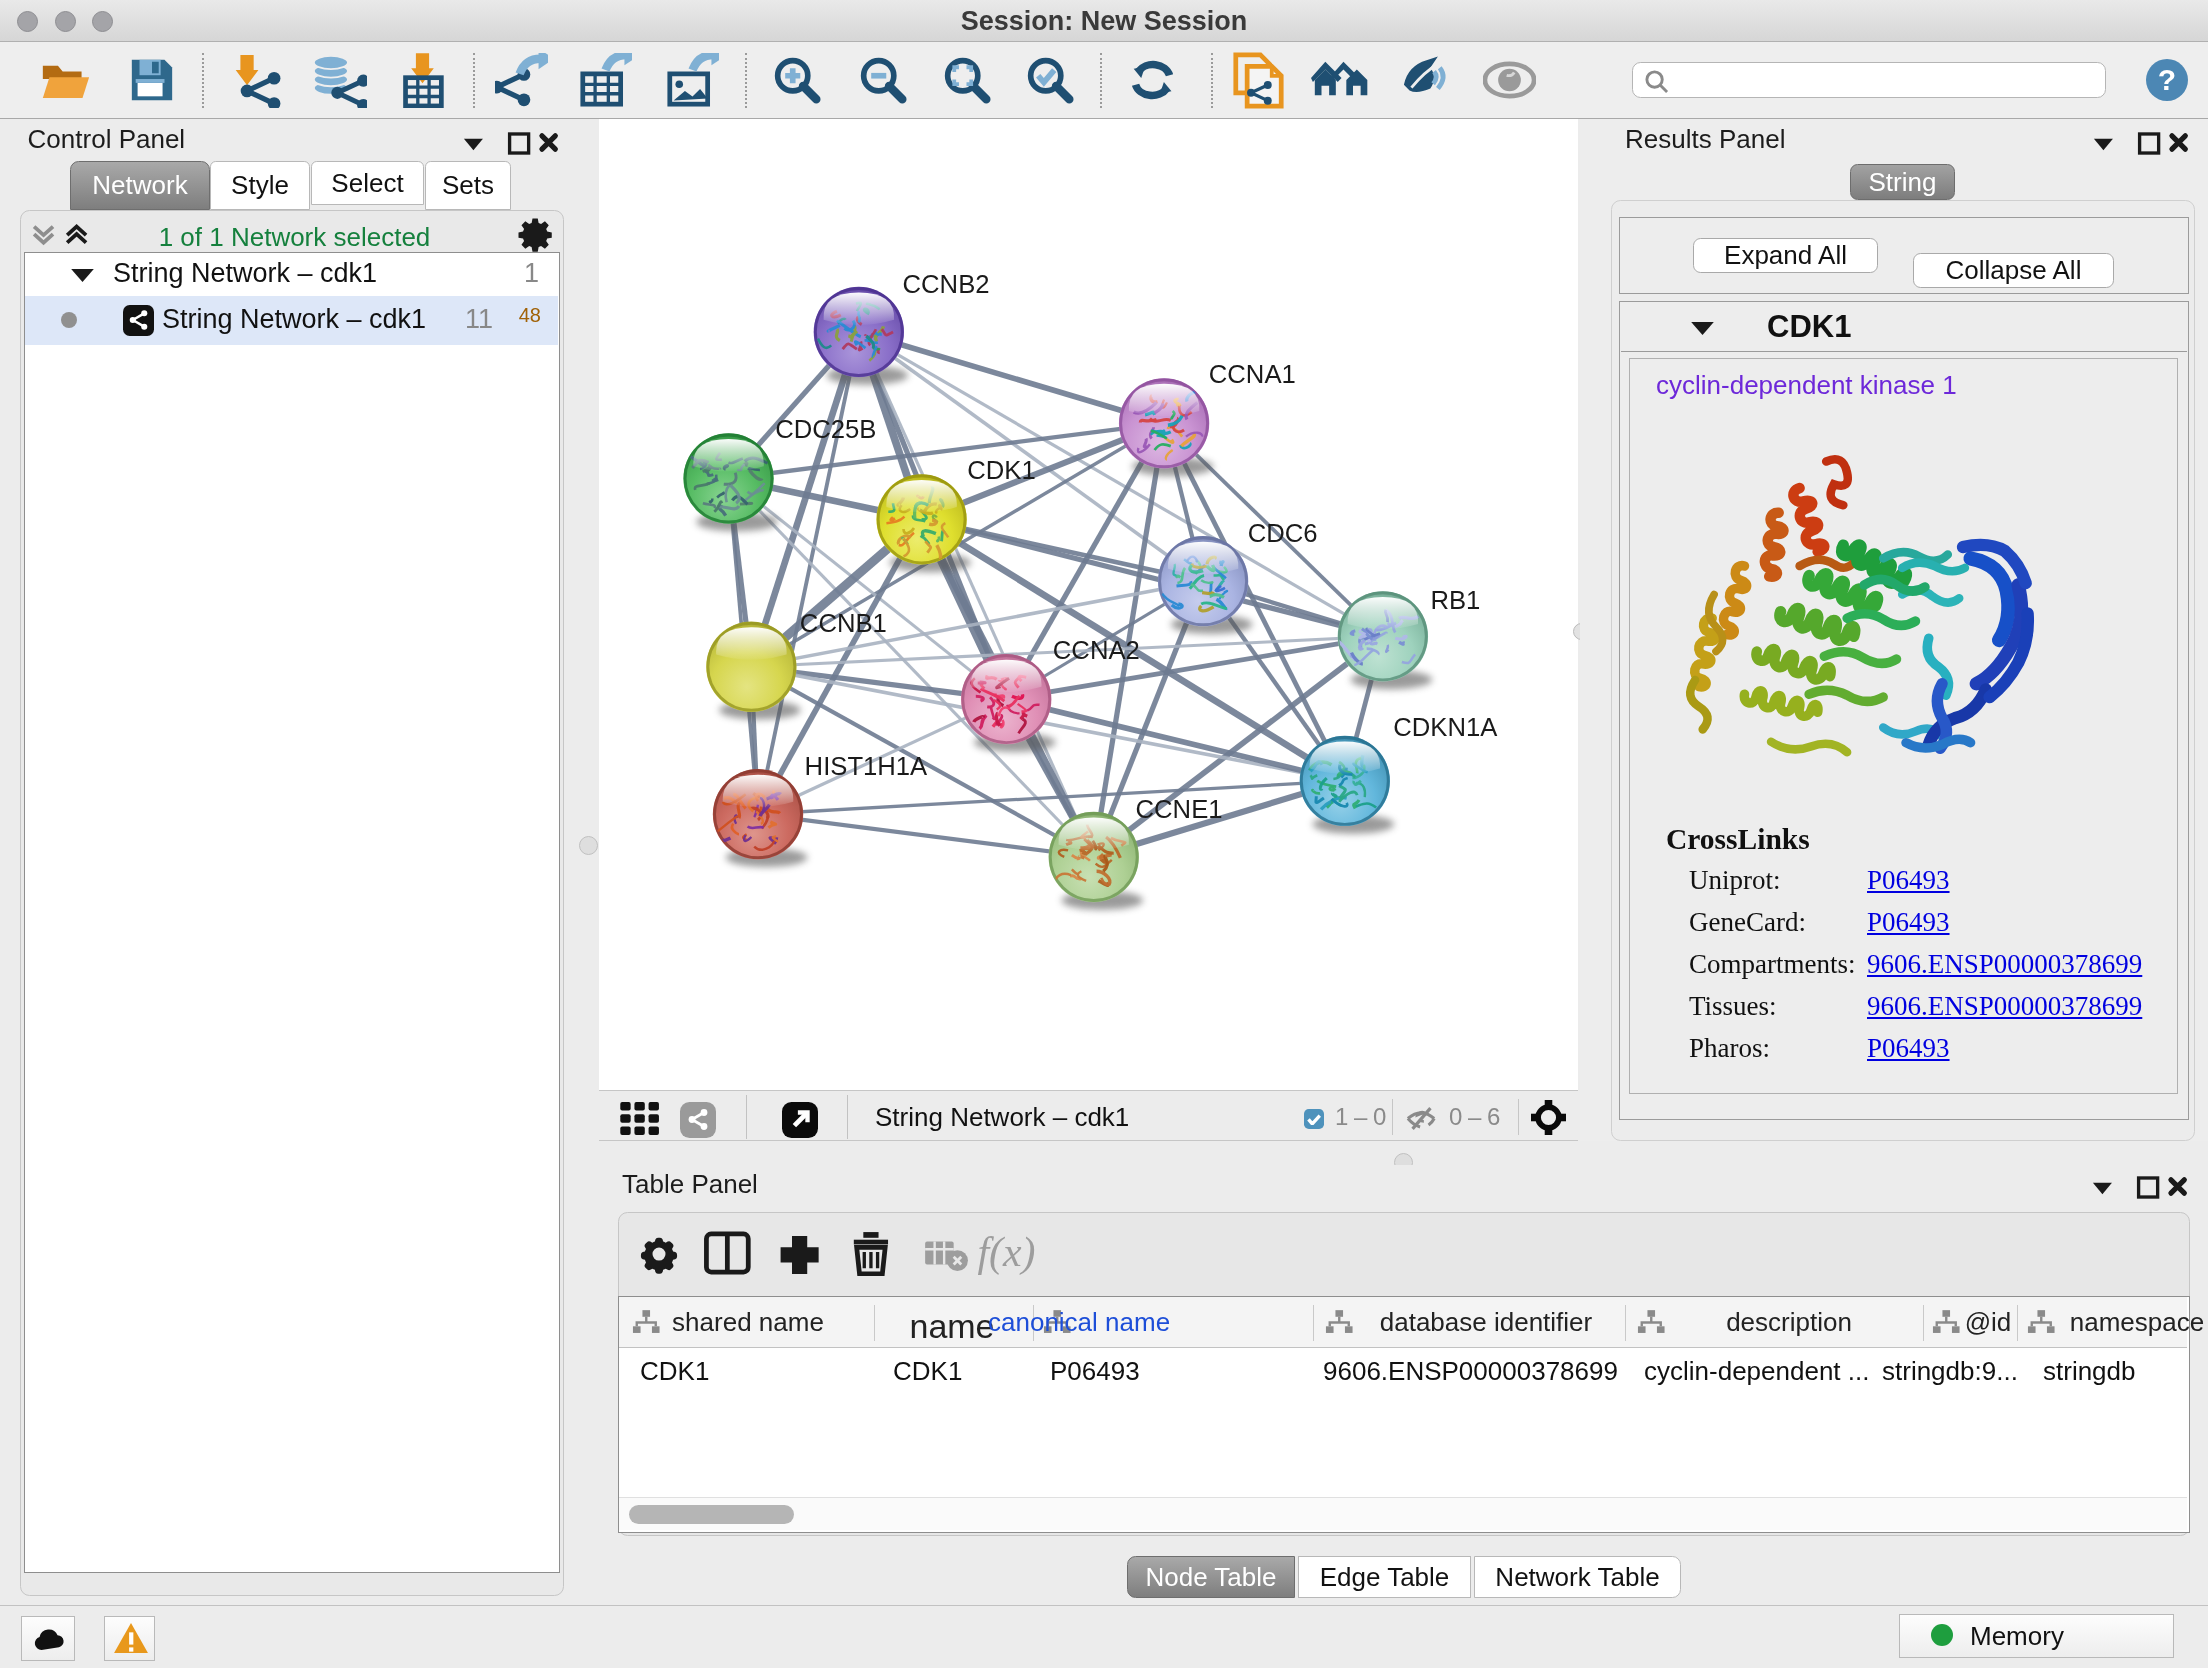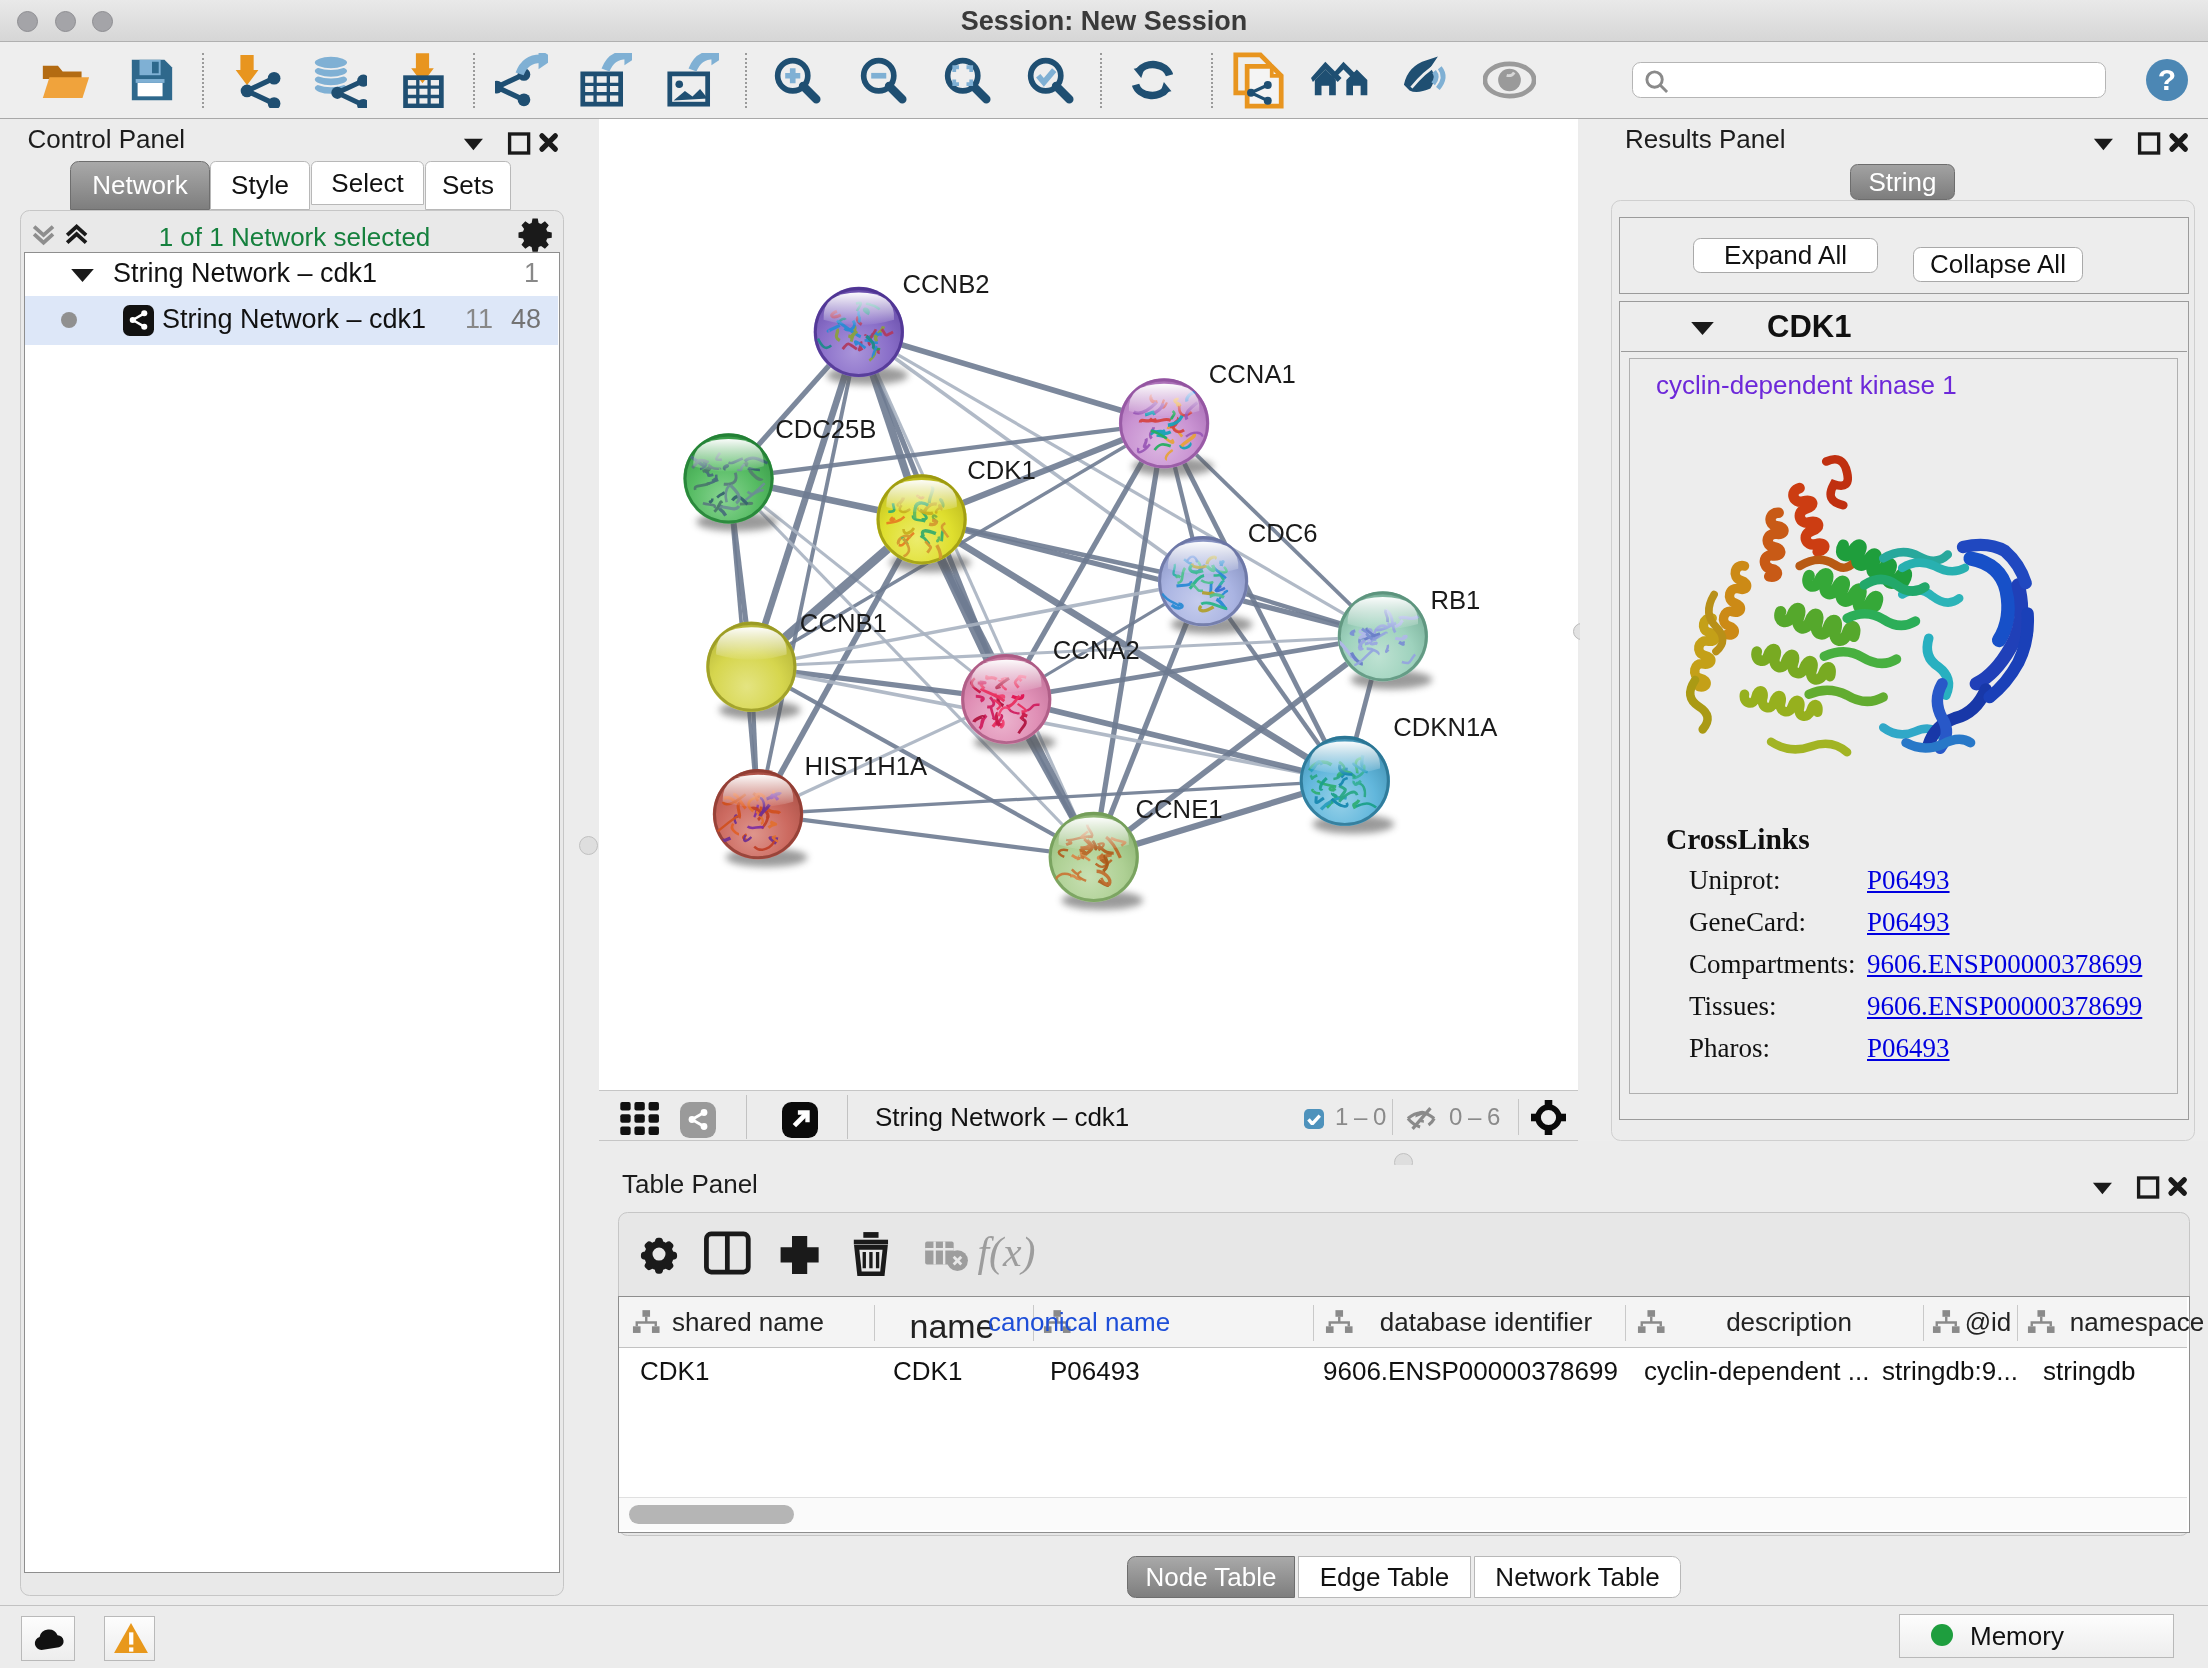--- a/index.html
+++ b/index.html
@@ -201,21 +201,21 @@
           <g fill="#fff">
               <circle cx="5" cy="11.5" r="3.2"></circle>
               <circle cx="17" cy="4.5" r="3.2"></circle>
               <circle cx="17" cy="18.5" r="3.2"></circle>
           <path d="M5 11.5 L17 4.5 M5 11.5 L17 18.5" stroke="#fff" stroke-width="2.6"></path>
             </g>
         </svg>
       </div>
       <div class="abs" style="left:137px;top:7.6px;font-size:27px;color:#111">String Network – cdk1</div>
       <div class="abs" style="left:0;top:7.6px;width:468px;text-align:right;font-size:27px;color:#888">11</div>
-      <div class="abs" style="left:0;top:7.6px;width:516px;text-align:right;font-size:27px;color:#737373">48</div>
+      <div class="abs" style="left:0;top:7.6px;width:516px;text-align:right;font-size:20px;color:#a16207">48</div>
     </div>
   </div>
 </div>
 
 <div class="abs" style="left:599px;top:119px;width:979px;height:1022px;background:#fff"></div>
 <svg width="979" height="971" viewBox="630 125 1029 1021" style="position:absolute;left:599px;top:119px">
 <defs>
 <radialGradient id="gCCNB2" cx="0.45" cy="0.72" r="0.78">
         <stop offset="0" stop-color="#aa95da"></stop>
         <stop offset="0.5" stop-color="#8a6fc9"></stop>
@@ -819,21 +819,21 @@
     <rect x="50" y="3" width="20" height="20" fill="none" stroke="#1a1a1a" stroke-width="3.5"></rect>
     <path d="M84 5 l14 14 M98 5 l-14 14" stroke="#1a1a1a" stroke-width="5.5" stroke-linecap="round"></path>
   </svg>
 
   <div class="abs" style="left:270px;top:45px;width:105px;height:36px;border-radius:7.6px;background:linear-gradient(#a2a2a2,#7d7d7d);border:1px solid #6d6d6d;color:#fff;font-size:26px;display:flex;align-items:center;justify-content:center">String</div>
 
   <div class="abs" style="left:31px;top:81px;width:584px;height:941px;background:#ececec;border:1px solid #cfcfcf;border-radius:9.5px"></div>
 
   <div class="sunken" style="left:39px;top:98px;width:570px;height:77px"></div>
   <div class="btn" style="left:113px;top:119px;width:185px;height:35px">Expand All</div>
-  <div class="btn" style="left:333px;top:128px;width:170px;height:35px">Collapse All</div>
+  <div class="btn" style="left:333px;top:134px;width:201px;height:35px">Collapse All</div>
 
   <div class="sunken" style="left:39px;top:182px;width:570px;height:819px"></div>
   <div class="abs" style="left:41px;top:184px;width:566px;height:49px;border-bottom:1.9px solid #9b9b9b">
     <svg class="abs" style="left:69px;top:17px" width="25" height="17" viewBox="0 0 26 18">
         <path d="M1 2 l24 0 -12 14 z" fill="#1a1a1a"></path>
       </svg>
     <div class="abs" style="left:146px;top:5.7px;font-size:31px;font-weight:bold;color:#111">CDK1</div>
   </div>
   <div class="abs" style="left:49px;top:239px;width:549px;height:736px;background:#ededed;border:1px solid #b0b0b0">
     <div class="abs" style="left:26px;top:11.4px;font-size:26px;color:#6d28d9">cyclin-dependent kinase 1</div>

